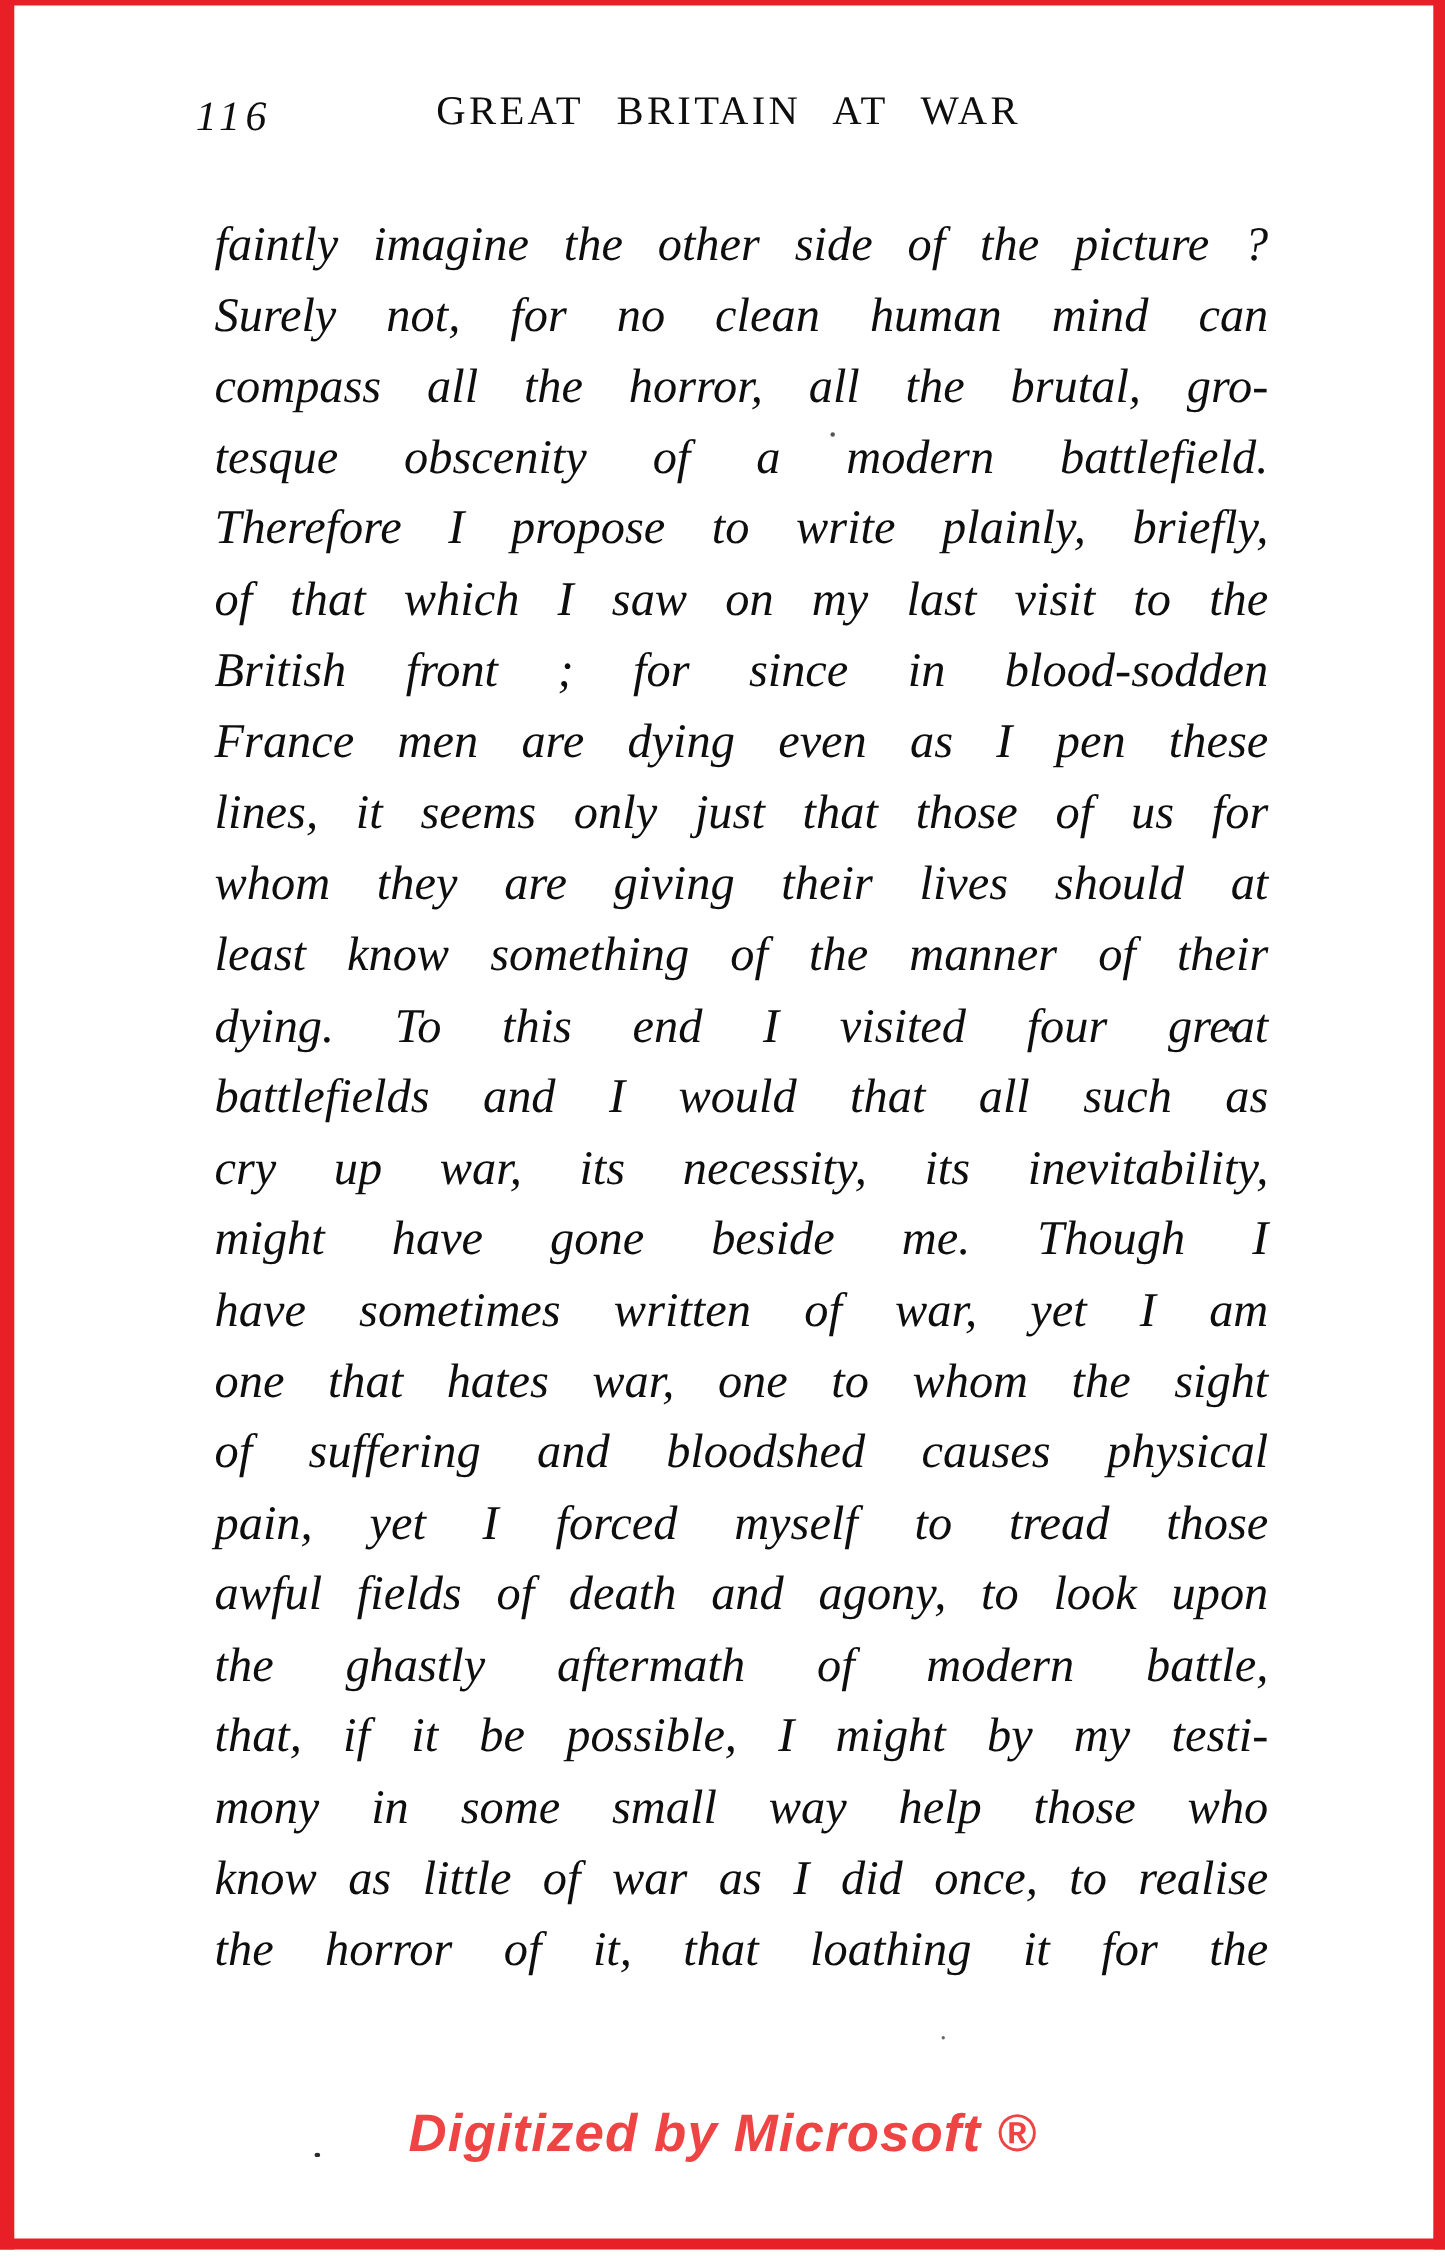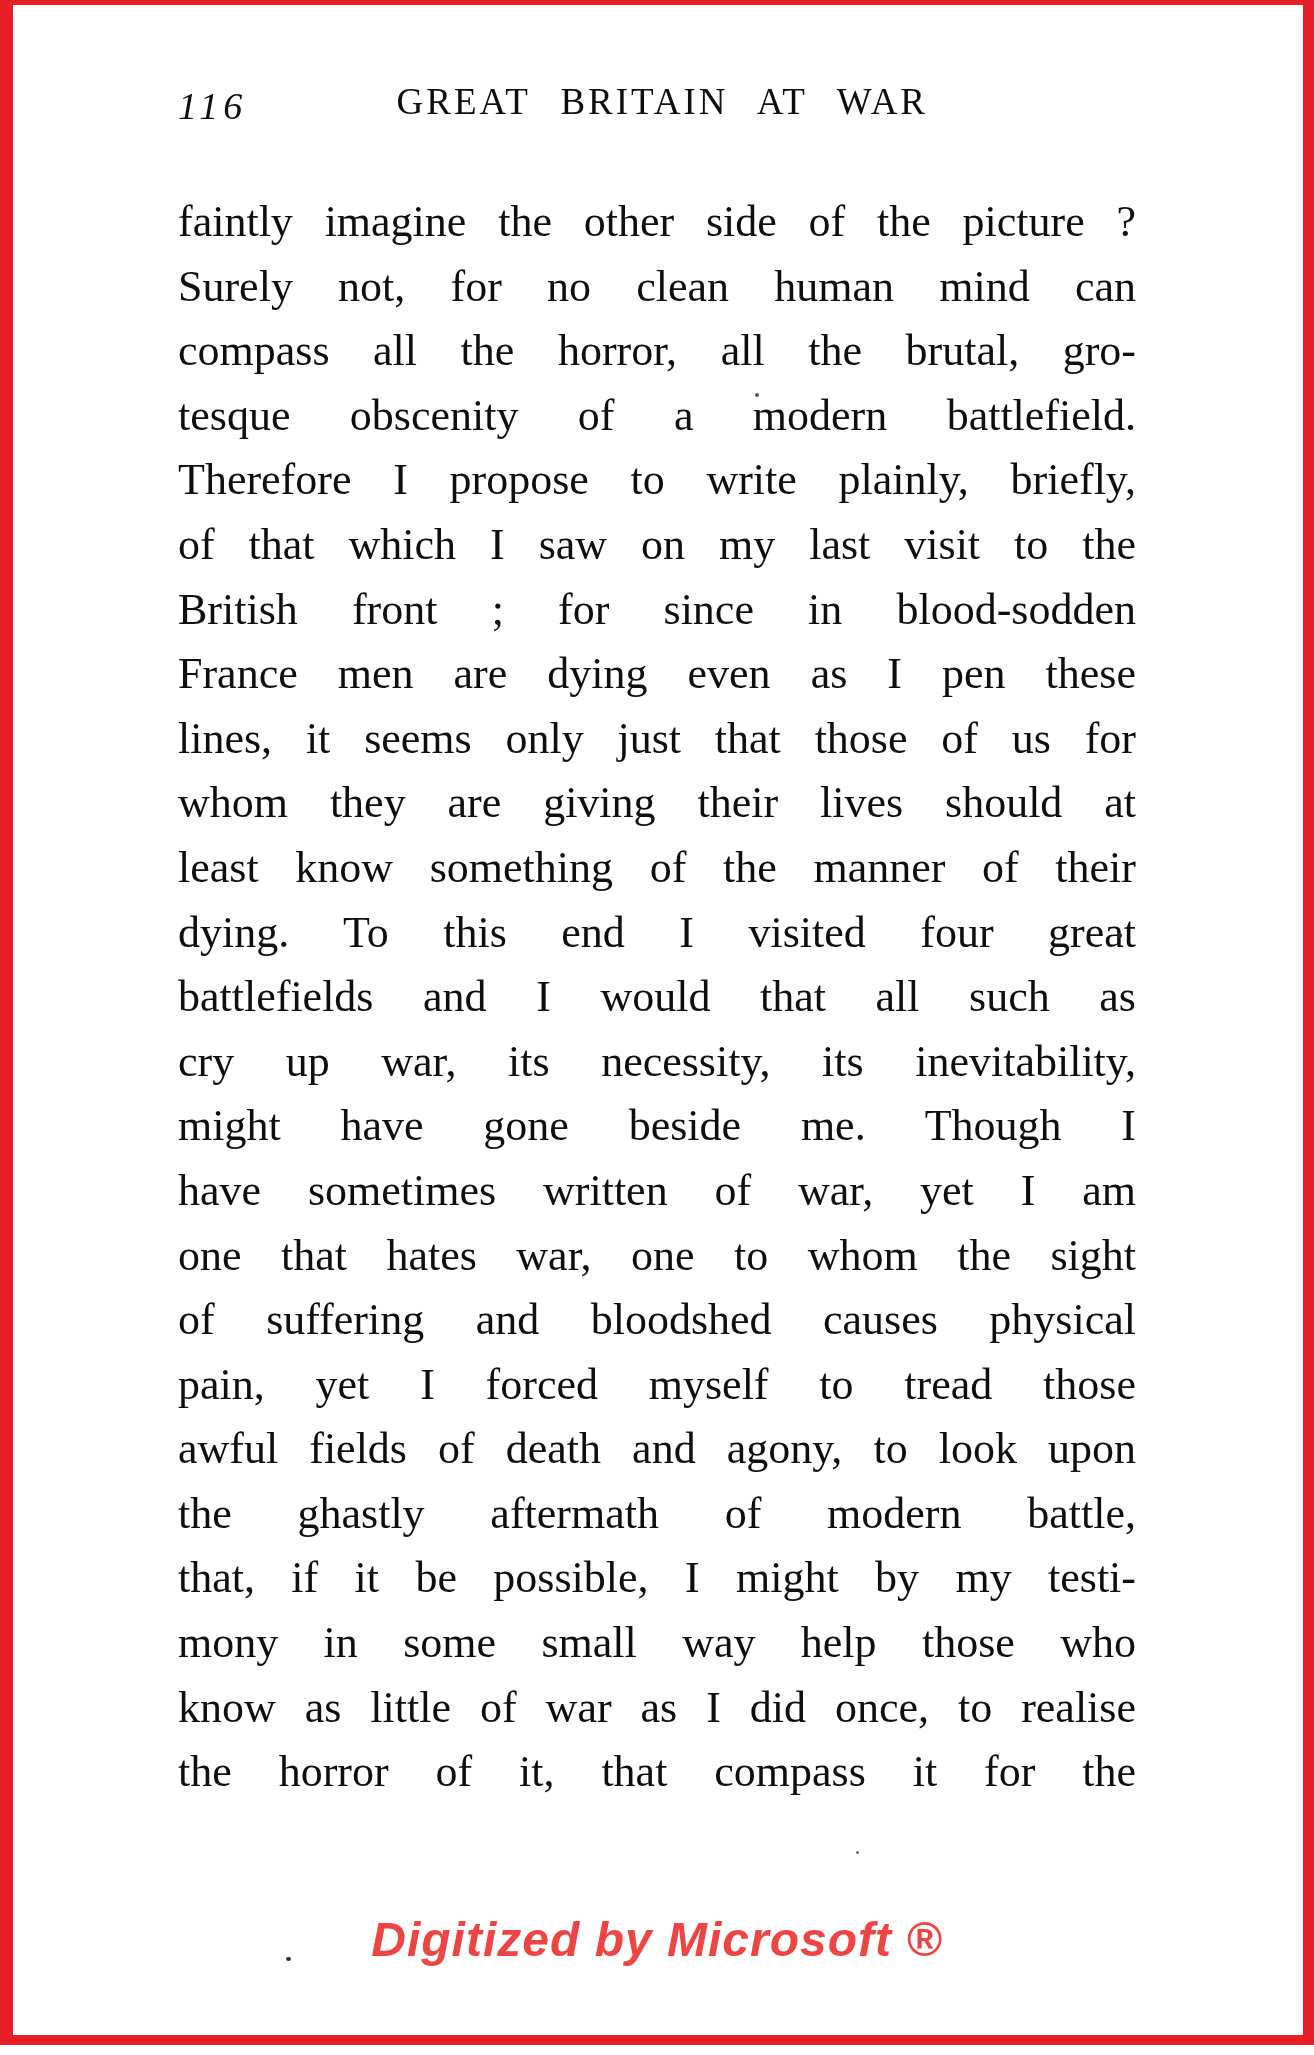--- a/index.html
+++ b/index.html
@@ -31,21 +31,21 @@
   .running-title {
     position: absolute; left: 50%; top: 0;
     transform: translateX(-49%);
     font-size: 37px; letter-spacing: 3px; word-spacing: 18px;
     white-space: nowrap;
   }
 
   
   .page-body {
     position: absolute;
-    top: 190px; left: 178px; width: 958px;
+    top: 190px; left: 195px; width: 958px; font-style: italic;
   }
   .text-line {
     height: 64.6px; line-height: 64.6px;
     font-size: 44px;
     text-align: justify;
     text-align-last: justify;
     text-justify: inter-word;
     overflow: visible;
     white-space: normal;
   }
@@ -100,21 +100,21 @@
     <div class="text-line">might have gone beside me. Though I</div>
     <div class="text-line">have sometimes written of war, yet I am</div>
     <div class="text-line">one that hates war, one to whom the sight</div>
     <div class="text-line">of suffering and bloodshed causes physical</div>
     <div class="text-line">pain, yet I forced myself to tread those</div>
     <div class="text-line">awful fields of death and agony, to look upon</div>
     <div class="text-line">the ghastly aftermath of modern battle,</div>
     <div class="text-line">that, if it be possible, I might by my testi-</div>
     <div class="text-line">mony in some small way help those who</div>
     <div class="text-line">know as little of war as I did once, to realise</div>
-    <div class="text-line">the horror of it, that compass it for the</div>
+    <div class="text-line">the horror of it, that loathing it for the</div>
   </div>
 
 <div class="watermark">Digitized by Microsoft ®</div>
 
 <div class="ink-speck speck-1"></div>
 <div class="ink-speck speck-2"></div>
 <div class="ink-speck speck-3"></div>
 <div class="ink-speck speck-4"></div>
 
 </body></html>

